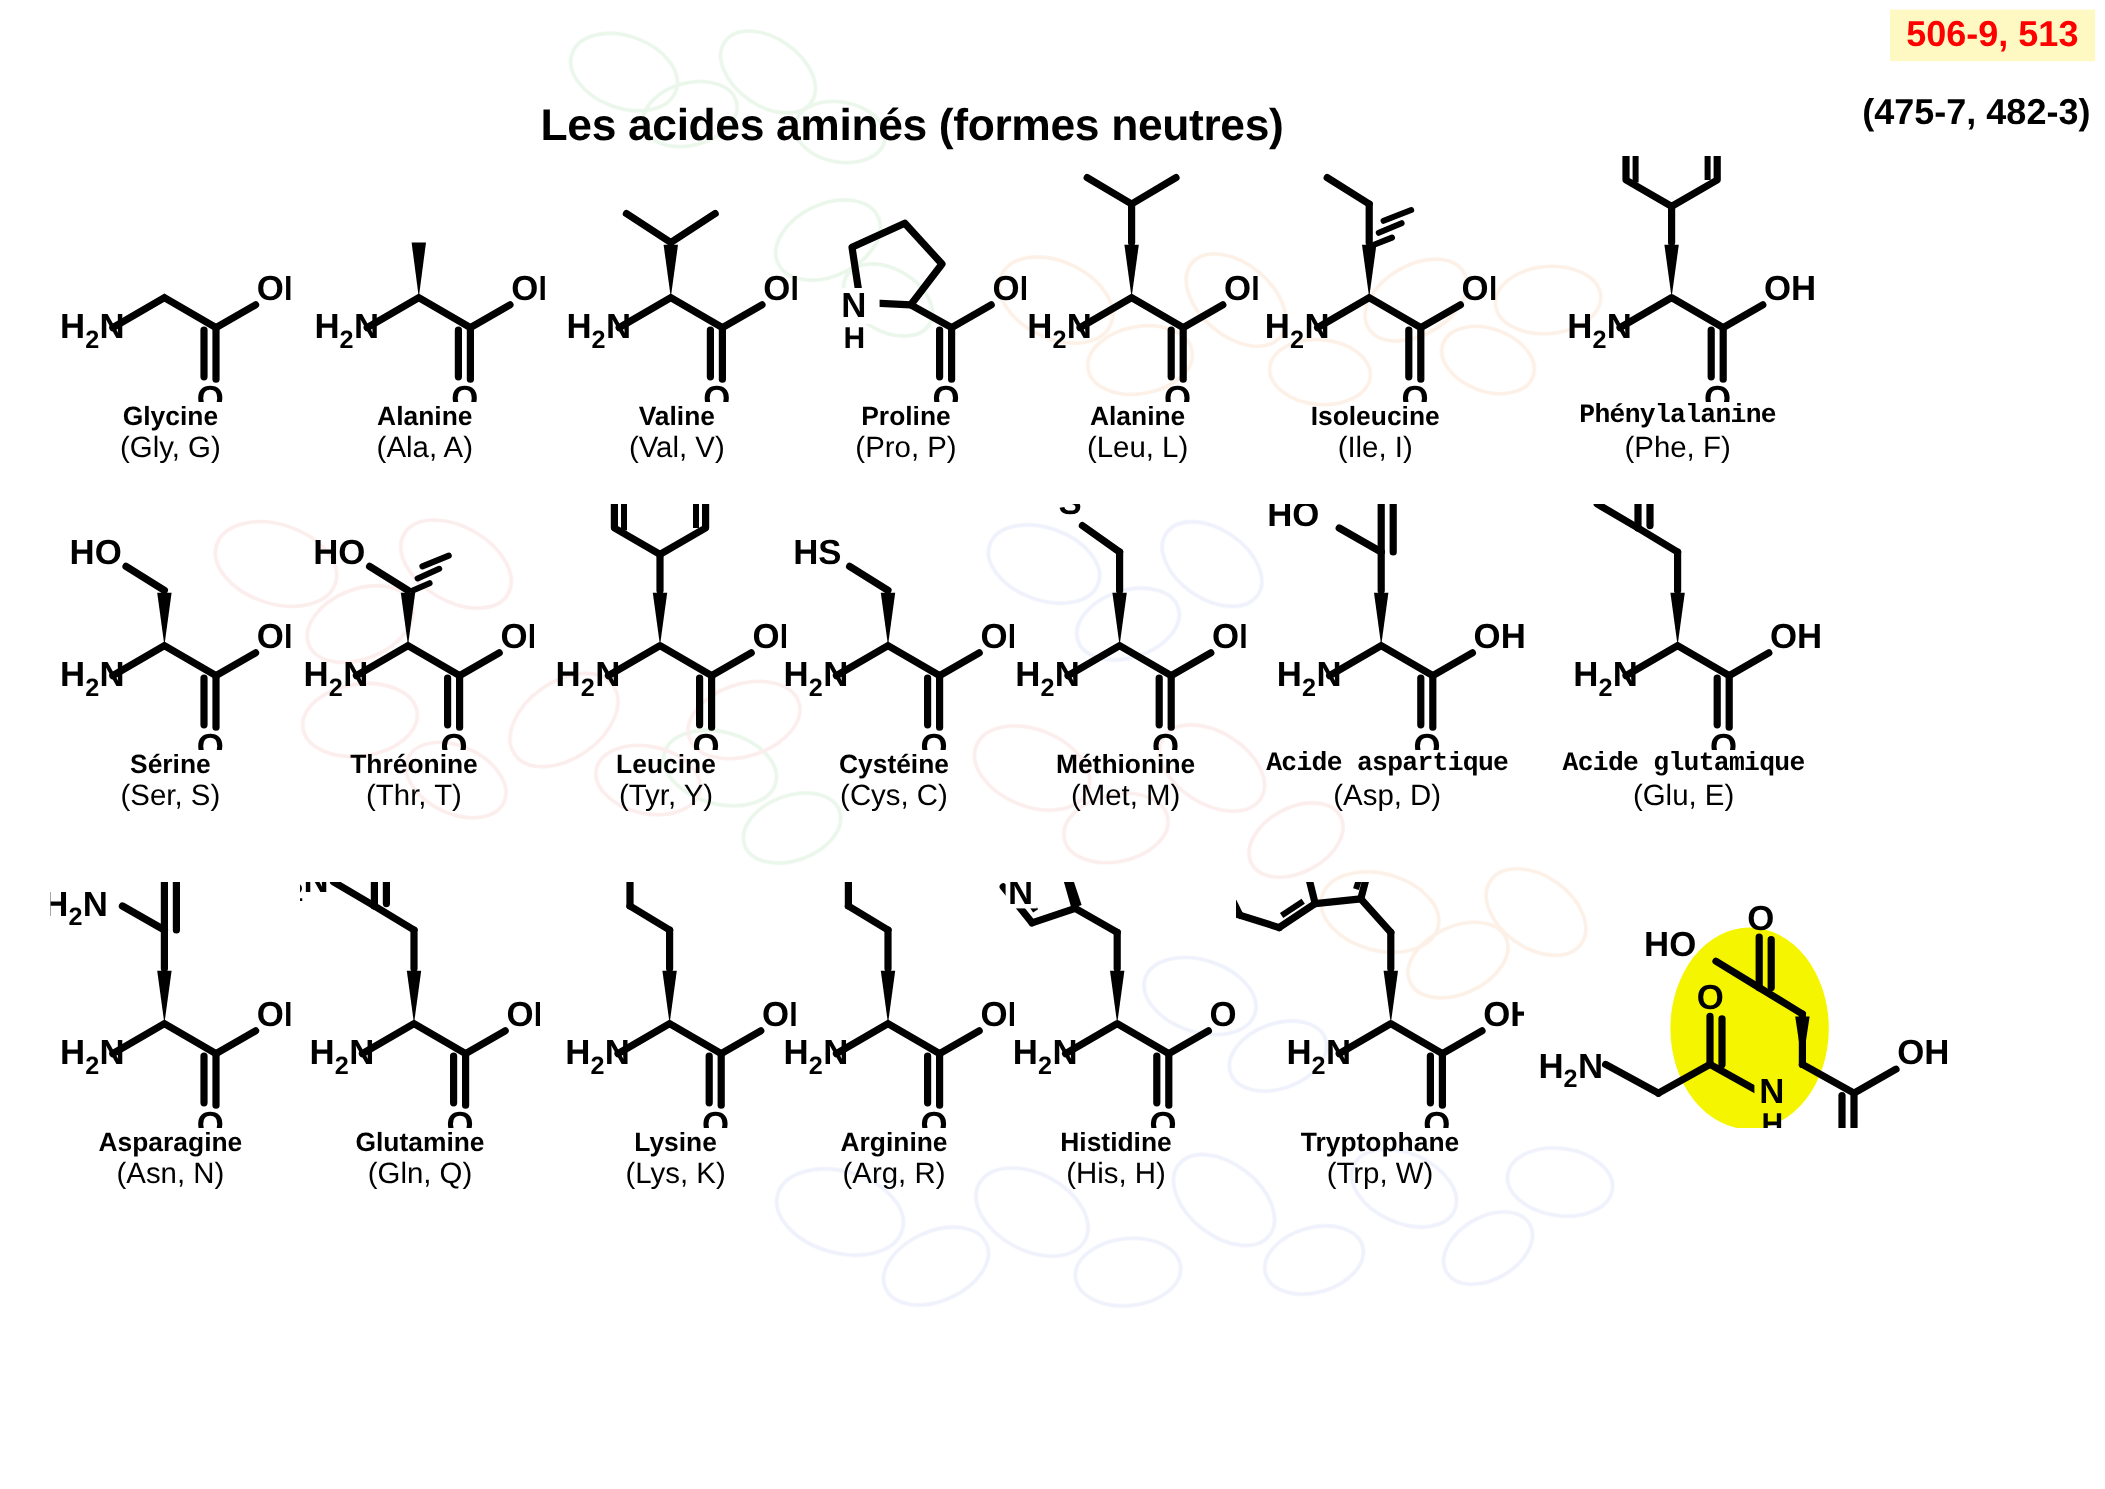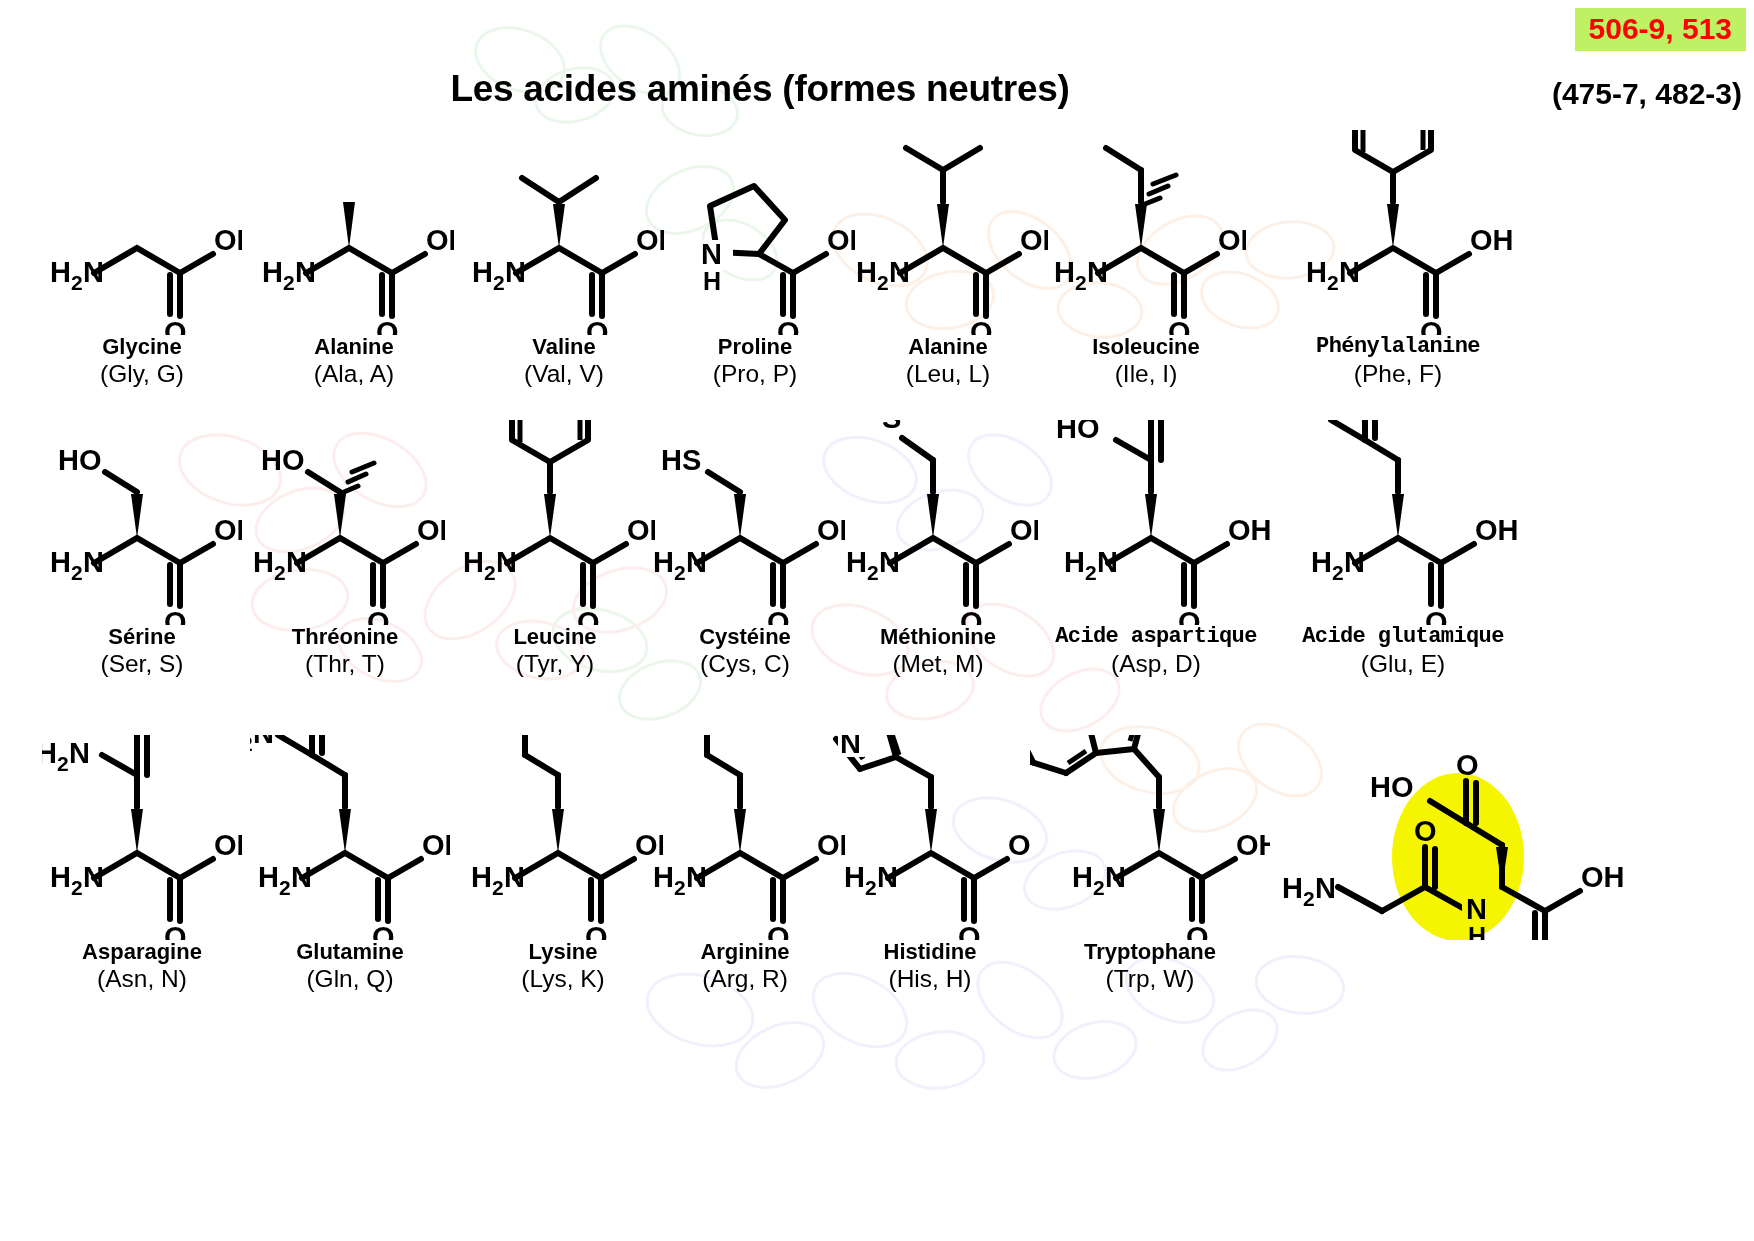--- a/index.html
+++ b/index.html
@@ -14,42 +14,42 @@
   #watermark{
     position:absolute;left:0;top:0;width:1754px;height:1241px;
     pointer-events:none;opacity:1;z-index:0;
   }
   #page{position:absolute;left:0;top:0;width:1754px;height:1241px;z-index:2;}
 
   
   .badge-wrap{position:absolute;right:8px;top:8px;text-align:right;}
   .badge-green{
     display:inline-block;
-    background:#bef264;
+    background:#fef9c3;
     color:#ff0000;
     font-weight:bold;
     font-size:30px;
     letter-spacing:0px;
     padding:5px 14px 6px 14px;
     line-height:1.05;
   }
   .badge-plain{
     display:block;
     color:#000000;
     font-weight:bold;
     font-size:30px;
     margin-top:27px;
     padding-right:4px;
     line-height:1.05;
   }
 
   
   .title{
     position:absolute;
-    left:0;top:68px;width:1520px;
+    left:0;top:84px;width:1520px;
     text-align:center;
     font-size:37px;
     font-weight:bold;
     color:#000000;
     letter-spacing:-0.3px;
   }
 
   
   .grid{
     position:absolute;left:0;top:130px;width:1754px;

